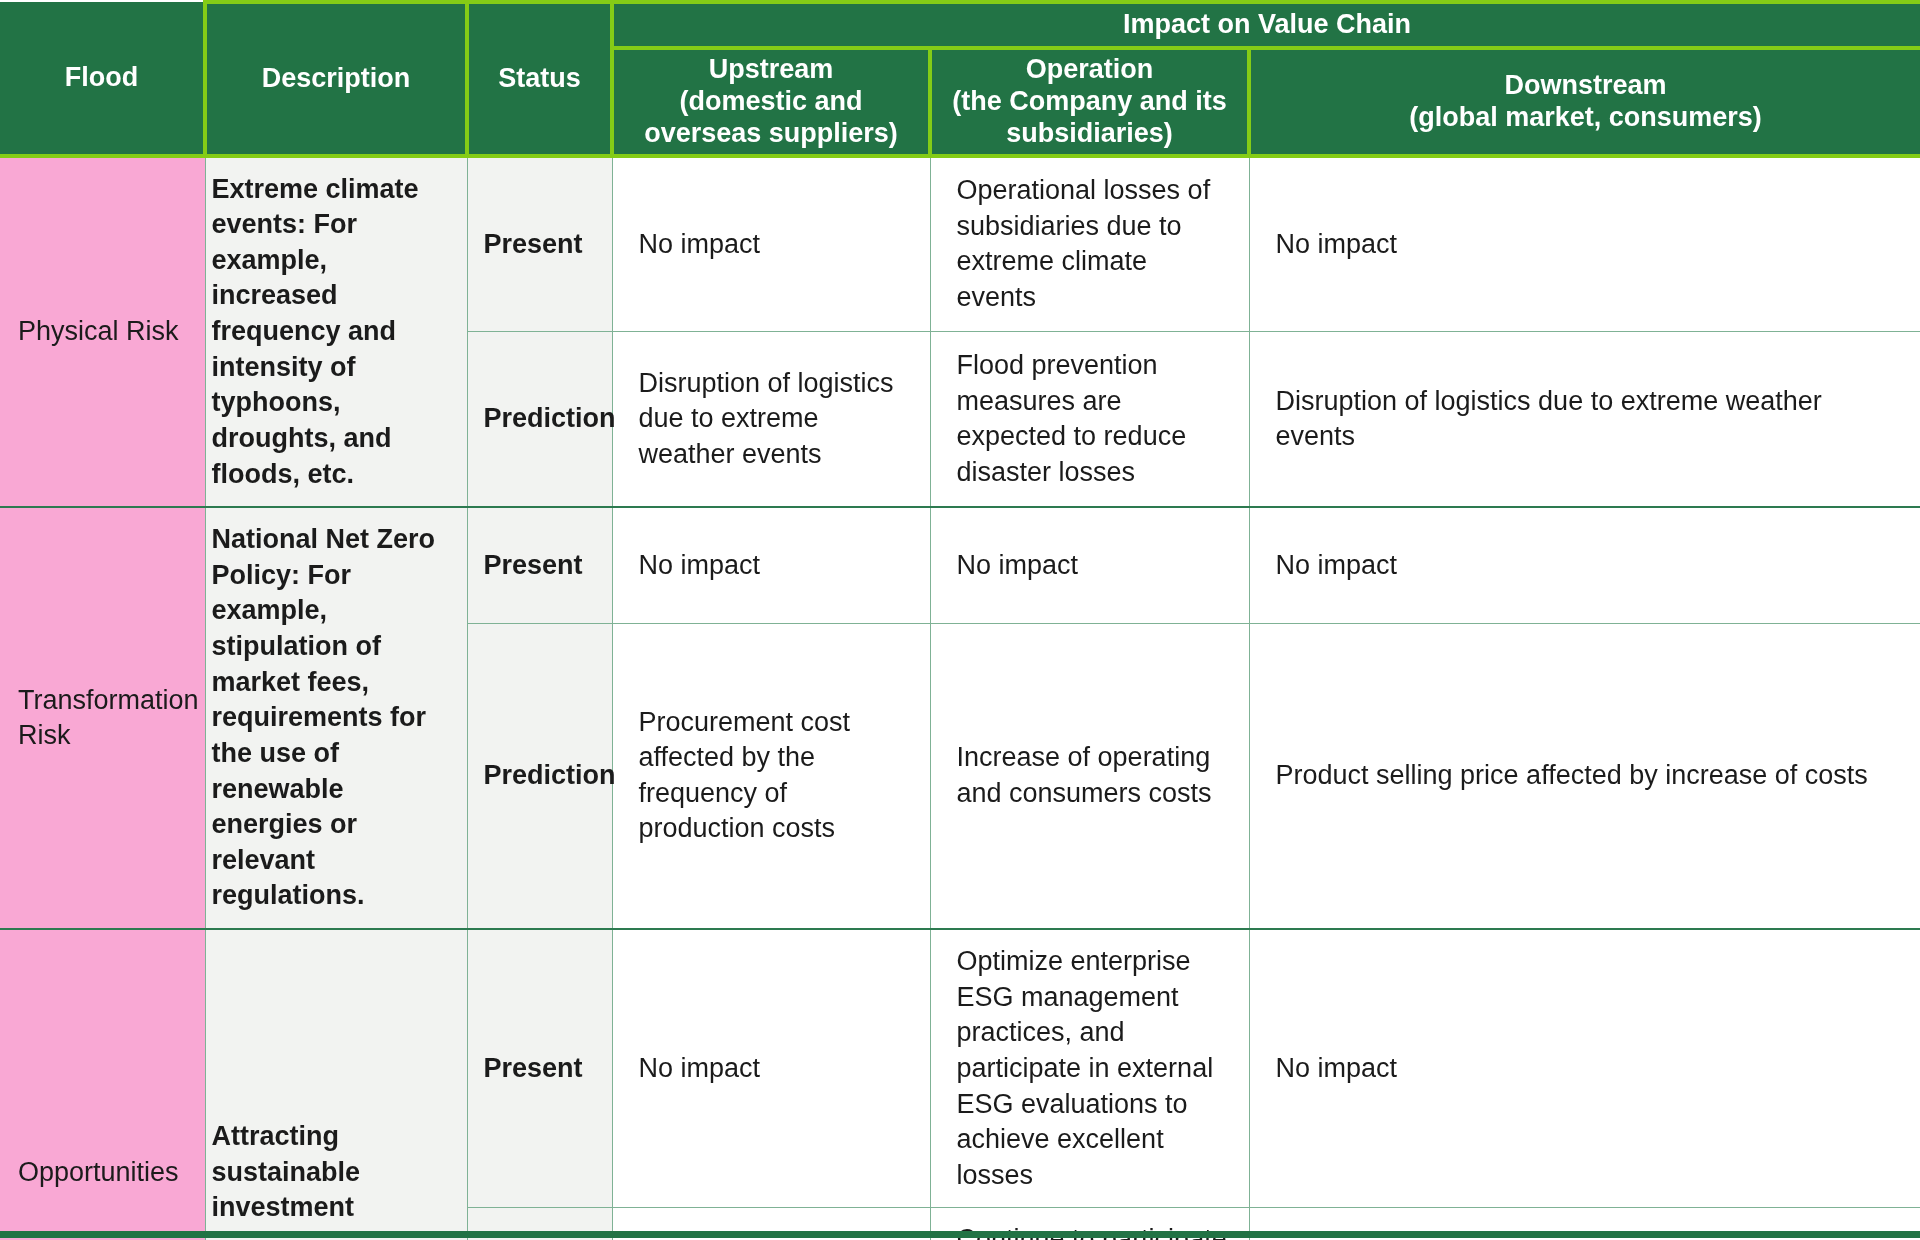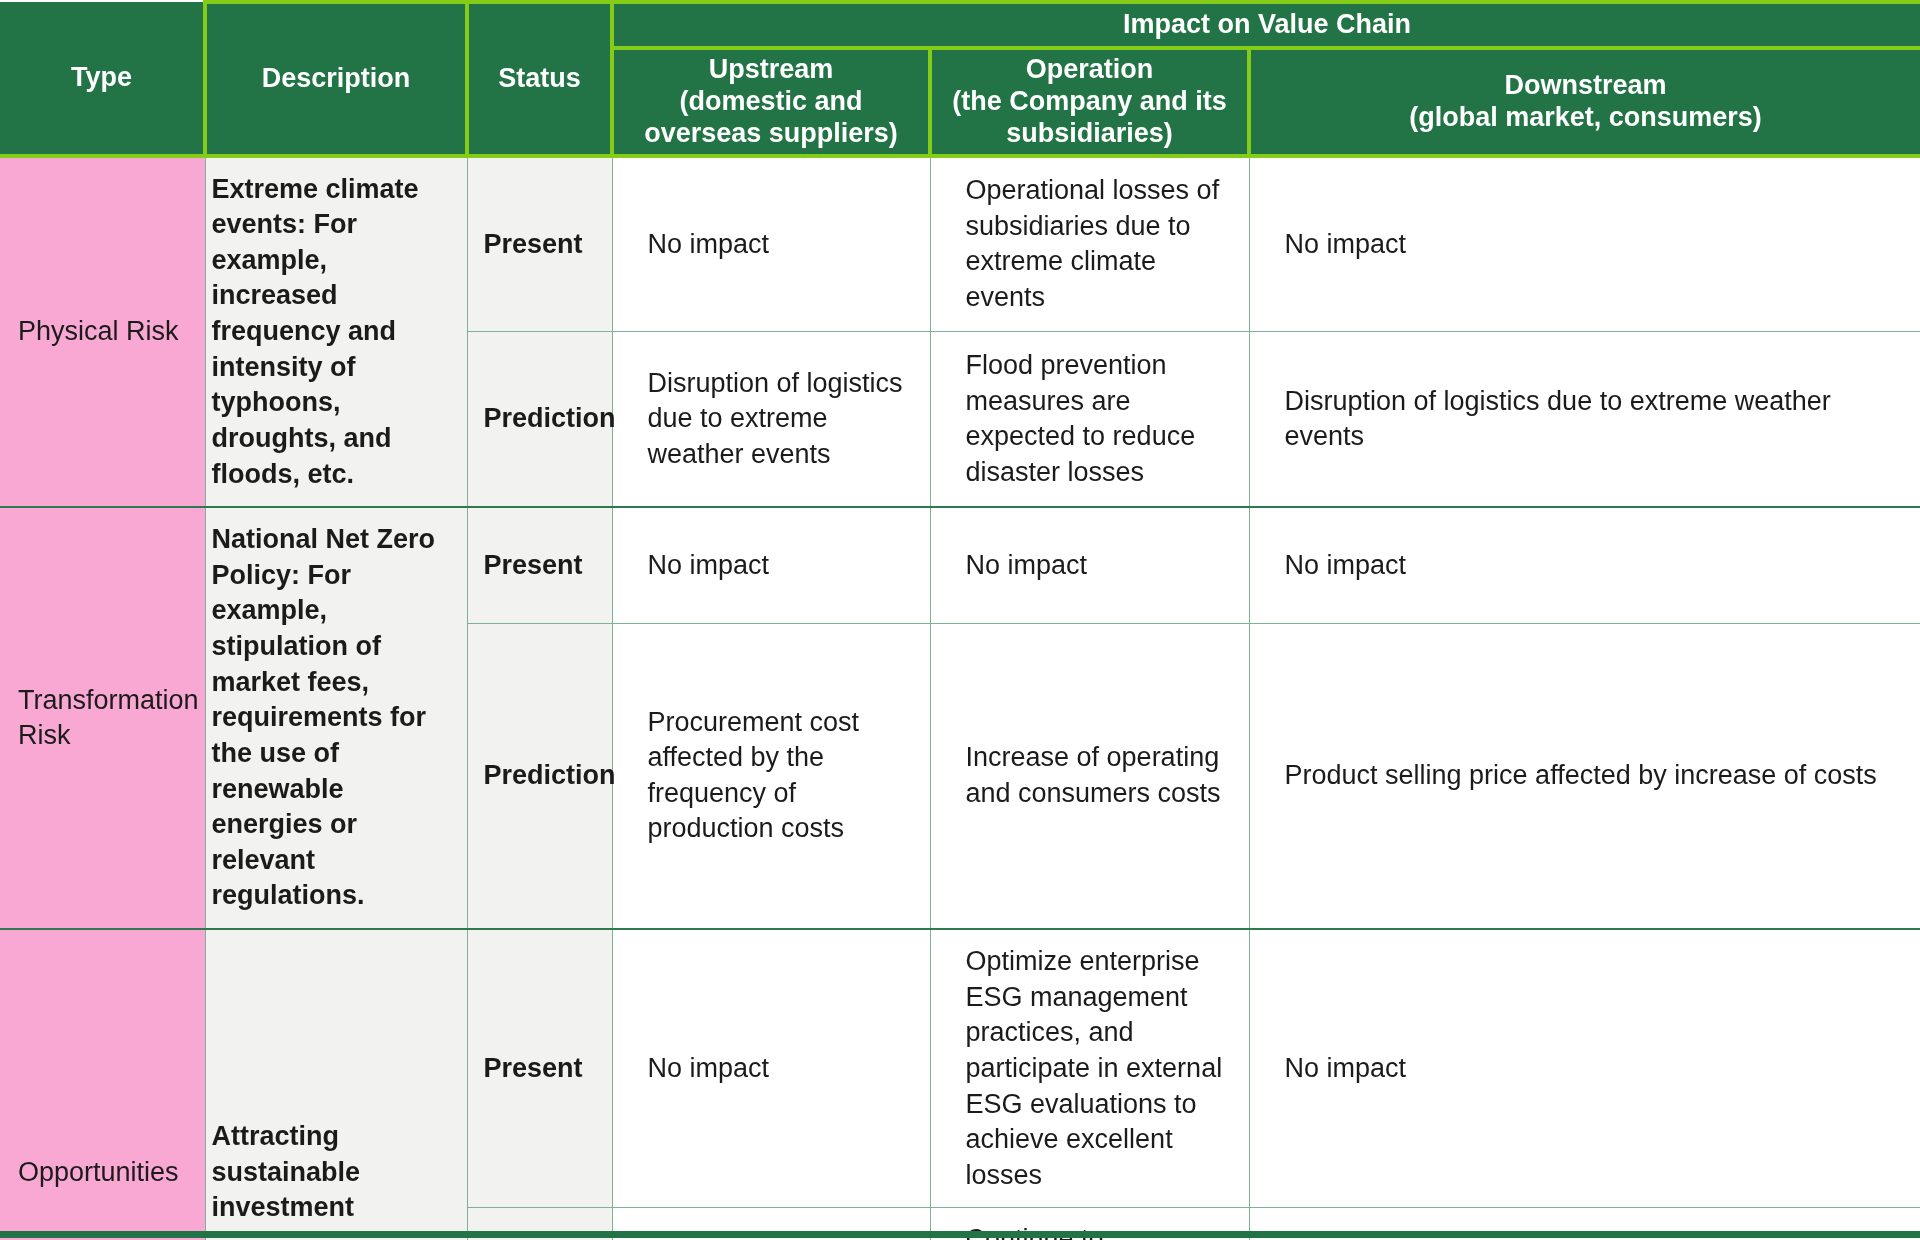--- a/index.html
+++ b/index.html
@@ -69,21 +69,21 @@
   }
   .c-status {
     background: #f2f3f1;
     font-weight: bold;
     padding-left: 16px;
     padding-right: 26px;
   }
   .c-impact {
     background: #ffffff;
     font-weight: normal;
-    padding-left: 35px;
+    padding-left: 26px;
     padding-right: 18px;
   }
   .c-last {
     border-right: none;
   }
 
   
   .sep-light {
     border-top: 1px solid #a9cdb9;
   }
@@ -111,21 +111,21 @@
   <colgroup>
     <col style="width:205px">
     <col style="width:262px">
     <col style="width:145px">
     <col style="width:318px">
     <col style="width:319px">
     <col style="width:671px">
   </colgroup>
   <thead>
     <tr>
-      <th class="hd hd-first hd-top-left" rowspan="2">Type</th>
+      <th class="hd hd-first hd-top-left" rowspan="2">Flood</th>
       <th class="hd" rowspan="2">Description</th>
       <th class="hd" rowspan="2">Status</th>
       <th class="hd hd-group hd-last" colspan="3" style="font-size:27px;padding-top:2px;padding-bottom:2px;height:38px;">Impact on Value Chain</th>
     </tr>
     <tr>
       <th class="hd" style="white-space:pre-line;">Upstream
 (domestic and overseas suppliers)</th>
       <th class="hd" style="white-space:pre-line;">Operation
 (the Company and its subsidiaries)</th>
       <th class="hd hd-last" style="white-space:pre-line;">Downstream

